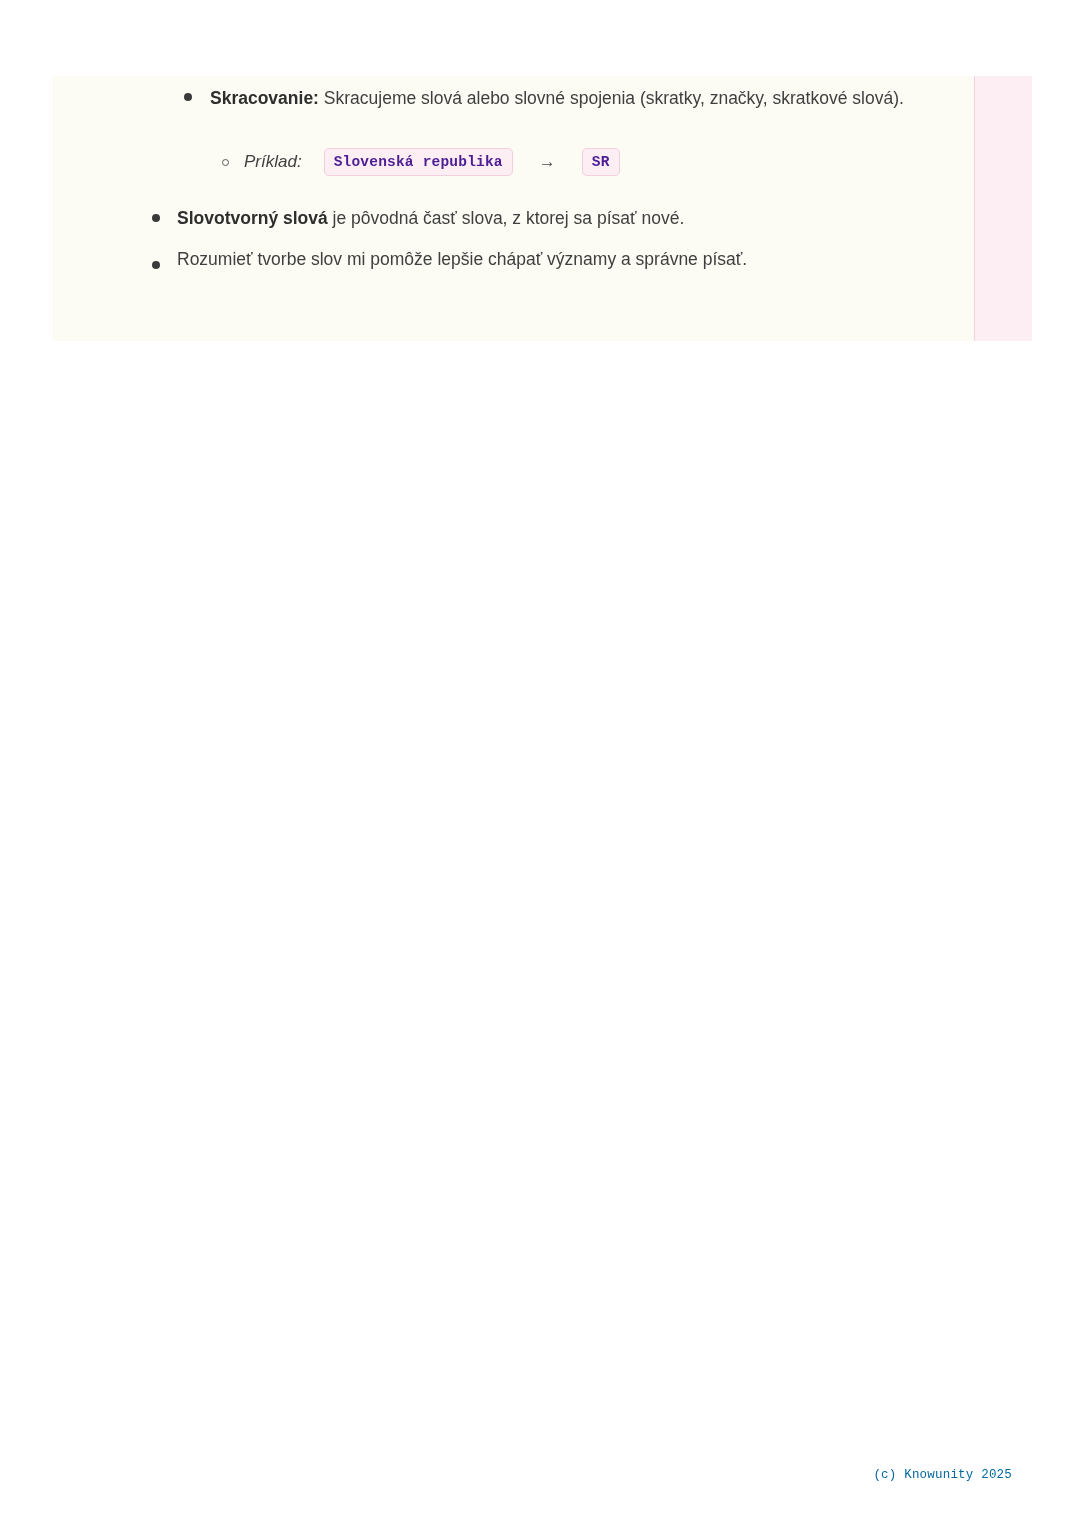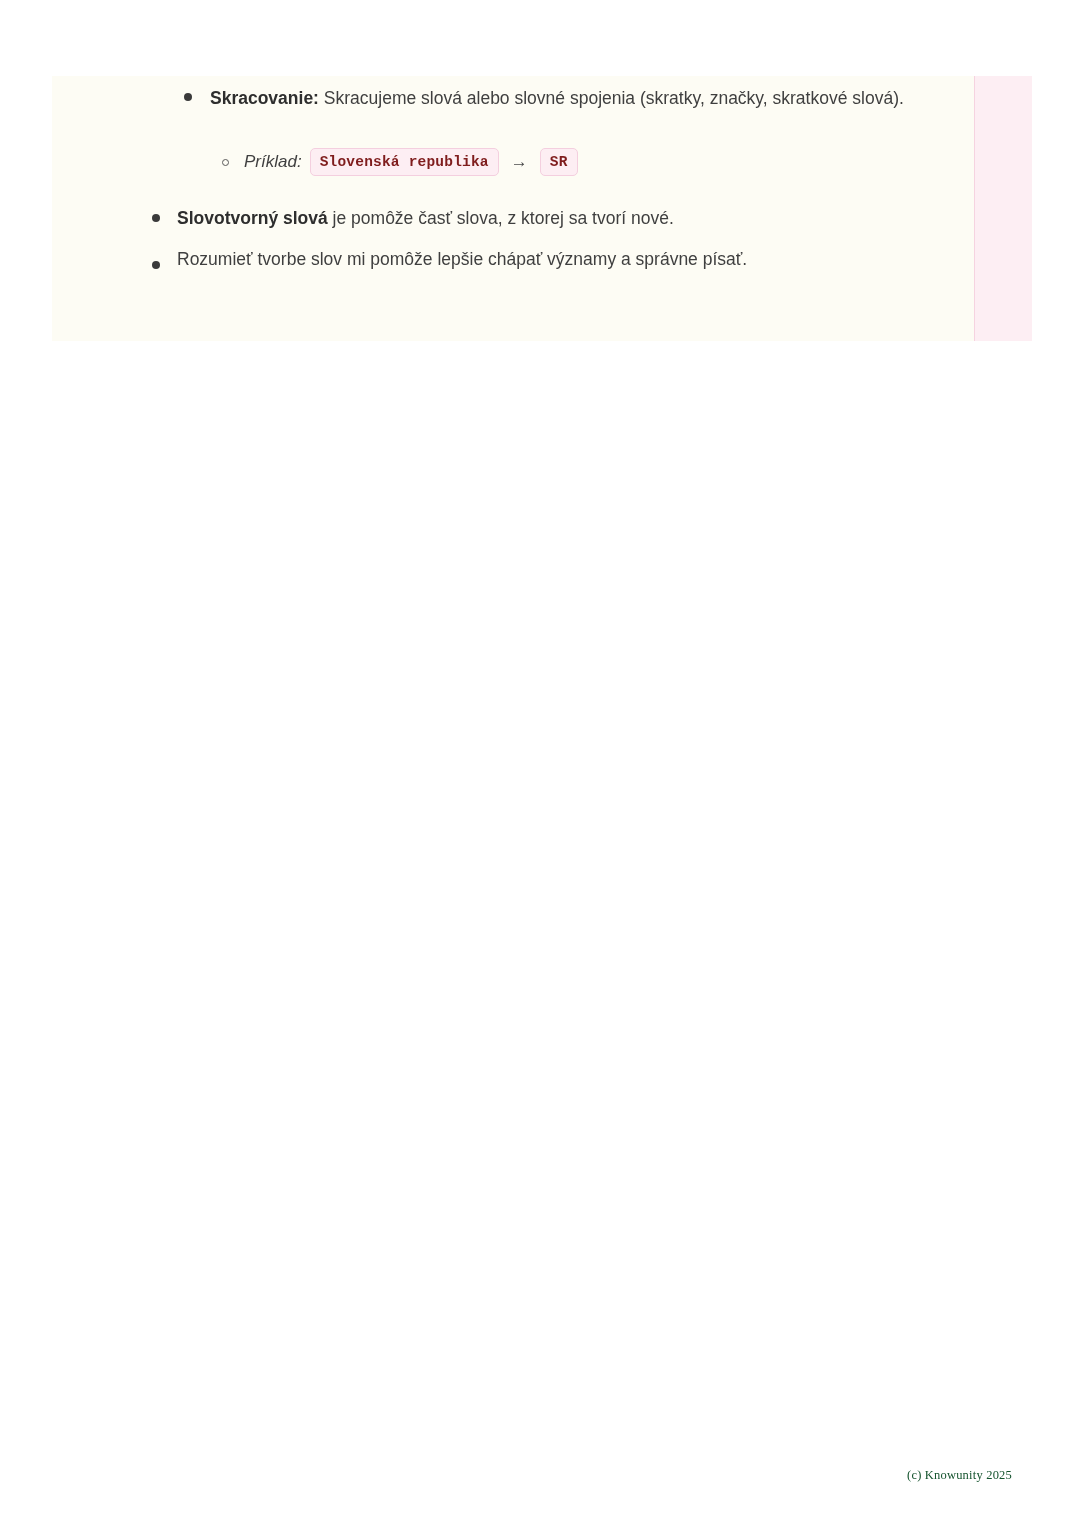--- a/index.html
+++ b/index.html
@@ -87,38 +87,38 @@
     border: 1.4px solid #5a5a5a;
     box-sizing: border-box;
     background: transparent;
   }
 
   .b2-row {
     position: absolute;
     left: 192px;
     display: flex;
     align-items: center;
-    gap: 0px;
+    gap: 14px;
     font-size: 16.5px;
     line-height: 24px;
   }
 
   .label-italic {
     font-style: italic;
     color: #3f3f3f;
     font-size: 17px;
     margin-right: 8px;
   }
 
   .code-chip {
     display: inline-block;
     background: #fdeef3;
     border: 1px solid #f4cfdf;
     border-radius: 5px;
-    color: #7f1d1d;
+    color: #4c1d95;
     font-family: "Liberation Mono", "DejaVu Sans Mono", monospace;
     font-size: 14.5px;
     font-weight: bold;
     letter-spacing: 0.2px;
     padding: 5px 9px;
     line-height: 16px;
   }
 
   .arrow {
     color: #4a4a4a;
@@ -143,23 +143,23 @@
     width: 800px;
     font-size: 17.5px;
     line-height: 30px;
     color: #3f3f3f;
   }
 
   .footer {
     position: absolute;
     right: 68px;
     top: 1440px;
-    font-family: Liberation Serif, serif;
+    font-family: Liberation Mono, monospace;
     font-size: 12.5px;
-    color: #14532d;
+    color: #0369a1;
     letter-spacing: 0.2px;
   }
 </style>
 </head>
 <body>
 
 <div class="page">
 
   <div class="note-card">
     <div class="accent-strip"></div>
@@ -174,21 +174,21 @@
       <div class="b2" style="top: 83px;"></div>
       <div class="b2-row" style="top: 72px;">
         <span class="label-italic">Príklad:</span>
         <span class="code-chip">Slovenská republika</span>
         <span class="arrow">→</span>
         <span class="code-chip">SR</span>
       </div>
 
       <div class="b0" style="top: 138px;"></div>
       <div class="b0-text" style="top: 127px;">
-        <span class="b-strong">Slovotvorný slová</span><span> je pomôže časť slova, z ktorej sa tvorí nové.</span>
+        <span class="b-strong">Slovotvorný slová</span><span> je pôvodná časť slova, z ktorej sa písať nové.</span>
       </div>
 
       <div class="b0" style="top: 185px;"></div>
       <div class="b0-text" style="top: 168px;">
         <span>Rozumieť tvorbe slov mi pomôže lepšie chápať významy a správne písať.</span>
       </div>
 
     </div>
   </div>
 

